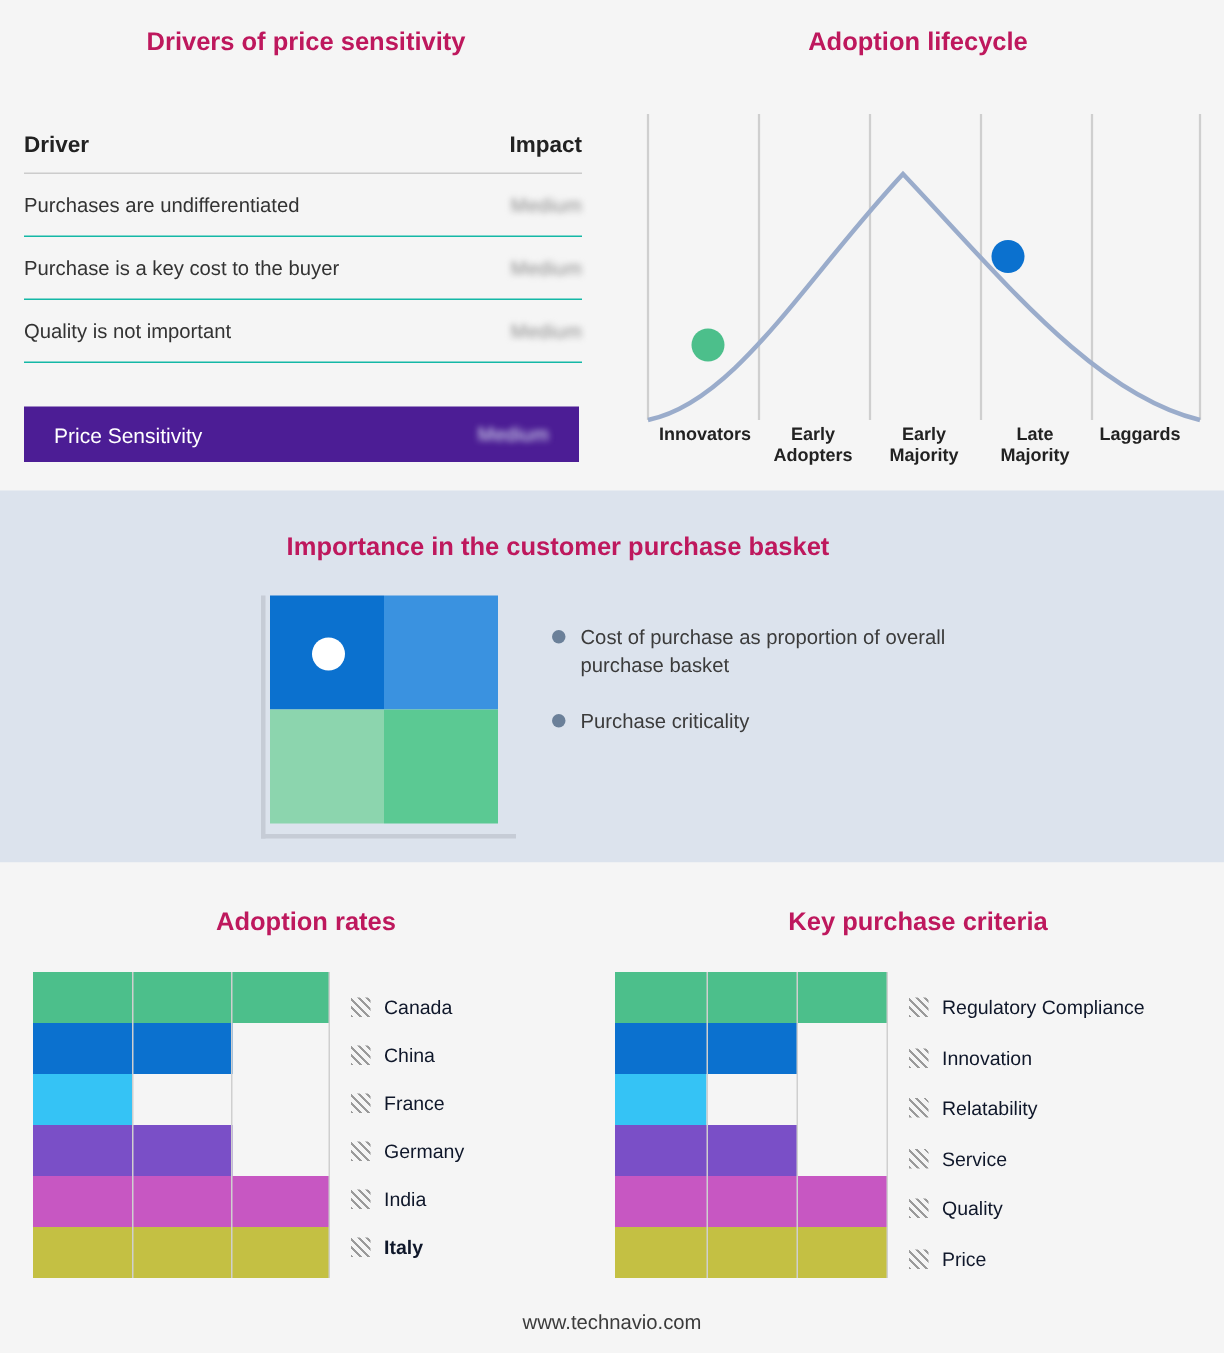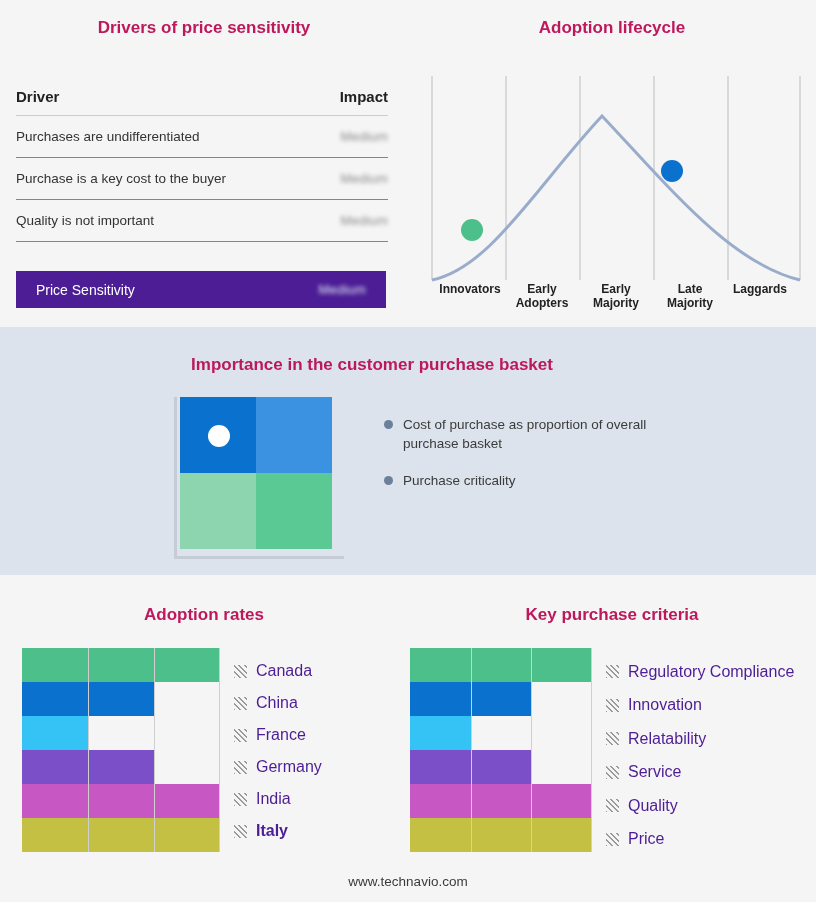--- a/index.html
+++ b/index.html
@@ -68,21 +68,21 @@
 
   #quad { position: absolute; left: 180px; top: 70px; width: 152px; height: 152px; }
   .quad-cell { position: absolute; width: 76px; height: 76px; }
   #quad-dot {
     position: absolute; left: 28px; top: 28px; width: 22px; height: 22px;
     border-radius: 50%; background: #ffffff;
   }
   .quad-axis-v { position: absolute; left: 174px; top: 70px; width: 3px; height: 162px; background: #c6ccd6; }
   .quad-axis-h { position: absolute; left: 174px; top: 229px; width: 170px; height: 3px; background: #c6ccd6; }
 
-  .legend { position: absolute; left: 384px; top: 88px; width: 300px; }
+  .legend { position: absolute; left: 368px; top: 88px; width: 300px; }
   .legend-item { display: flex; align-items: flex-start; margin-bottom: 18px; }
   .legend-dot {
     width: 9px; height: 9px; border-radius: 50%; background: #6b8099;
     margin-right: 10px; margin-top: 5px; flex: none;
   }
   .legend-text { font-size: 13.5px; color: #3b3b3b; line-height: 19px; }
 
   
   #rates-panel { left: 0; top: 575px; width: 408px; height: 327px; background: #f5f5f5; }
   #rates-title { position: absolute; left: 0; top: 30px; width: 408px; }
@@ -93,21 +93,21 @@
   .grid-line { position: absolute; top: 0; width: 1px; background: #cfcfcf; }
 
   .cat-list { position: absolute; }
   .cat-item { display: flex; align-items: center; }
   .cat-swatch {
     width: 13px; height: 13px; margin-right: 9px; flex: none;
     background:
       repeating-linear-gradient(45deg, #9a9a9a 0 1.2px, transparent 1.2px 4px);
     border: 0;
   }
-  .cat-label { font-size: 16px; color: #4c1d95; }
+  .cat-label { font-size: 13px; color: #0f172a; }
 
   
   #criteria-panel { left: 408px; top: 575px; width: 408px; height: 327px; background: #f5f5f5; }
   #criteria-title { position: absolute; left: 0; top: 30px; width: 408px; }
 
   #footer {
     position: absolute; left: 0; top: 874px; width: 816px;
     text-align: center; font-size: 13.5px; color: #3b3b3b;
   }
 </style>

